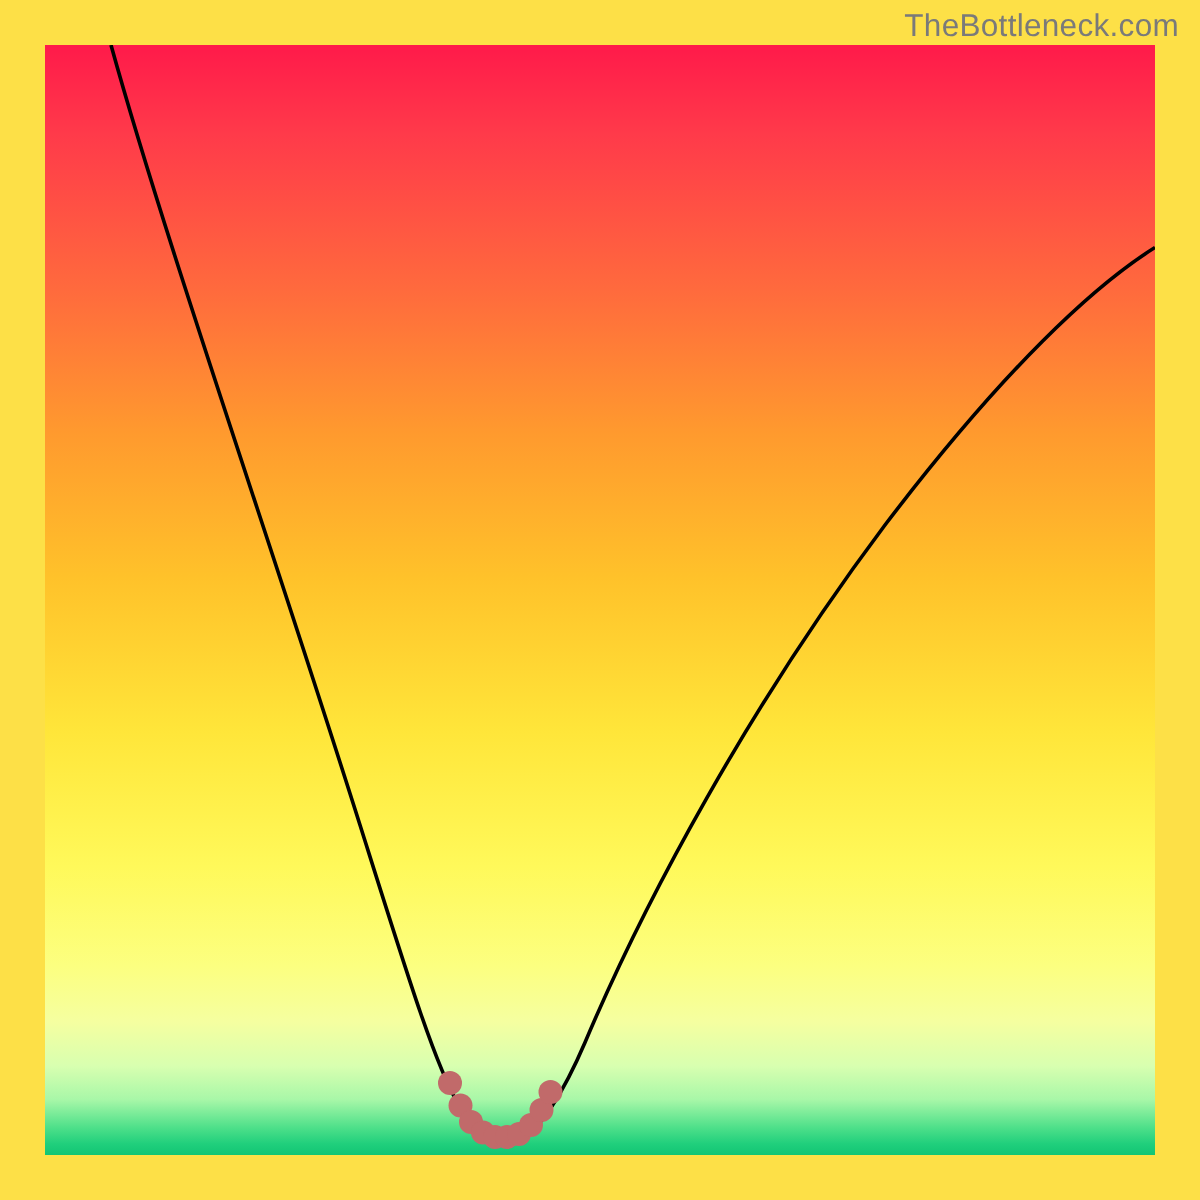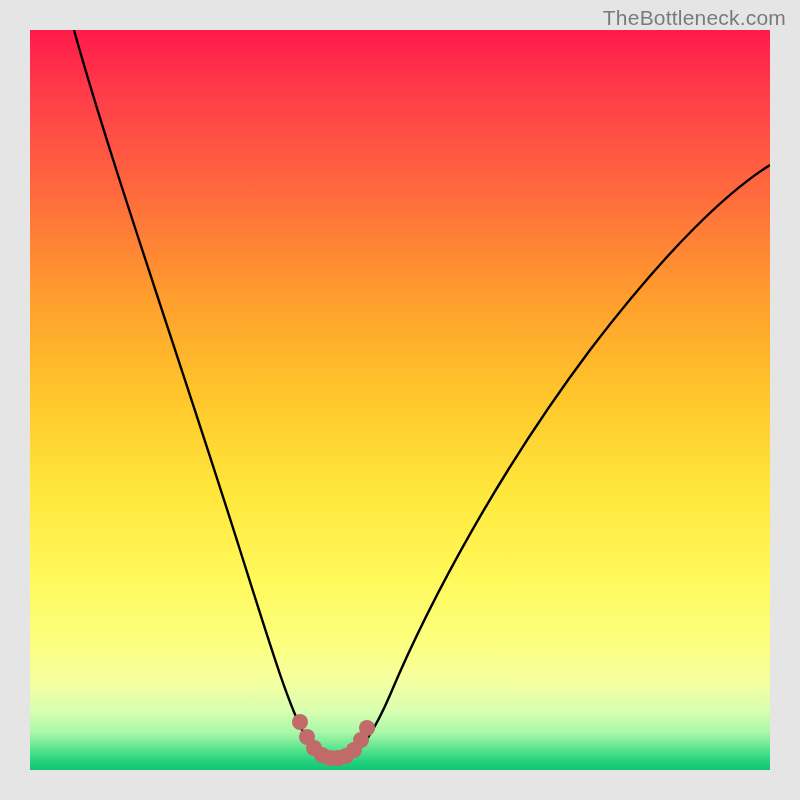--- a/index.html
+++ b/index.html
@@ -9,21 +9,21 @@
     height: 800px;
     background: #000;
     overflow: hidden;
     font-family: Arial, Helvetica, sans-serif;
   }
   .frame {
     position: absolute;
     left: 0; top: 0;
     width: 800px;
     height: 800px;
-    background: #e5e5e5;
+    background: #fde047;
   }
   .plot {
     position: absolute;
     left: 30px;
     top: 30px;
     width: 740px;
     height: 740px;
     overflow: hidden;
   }
   .gradient {

